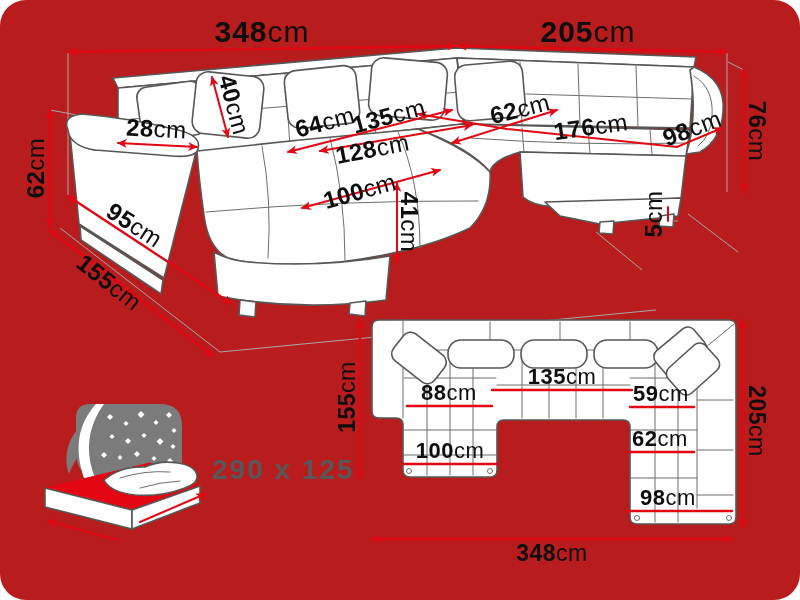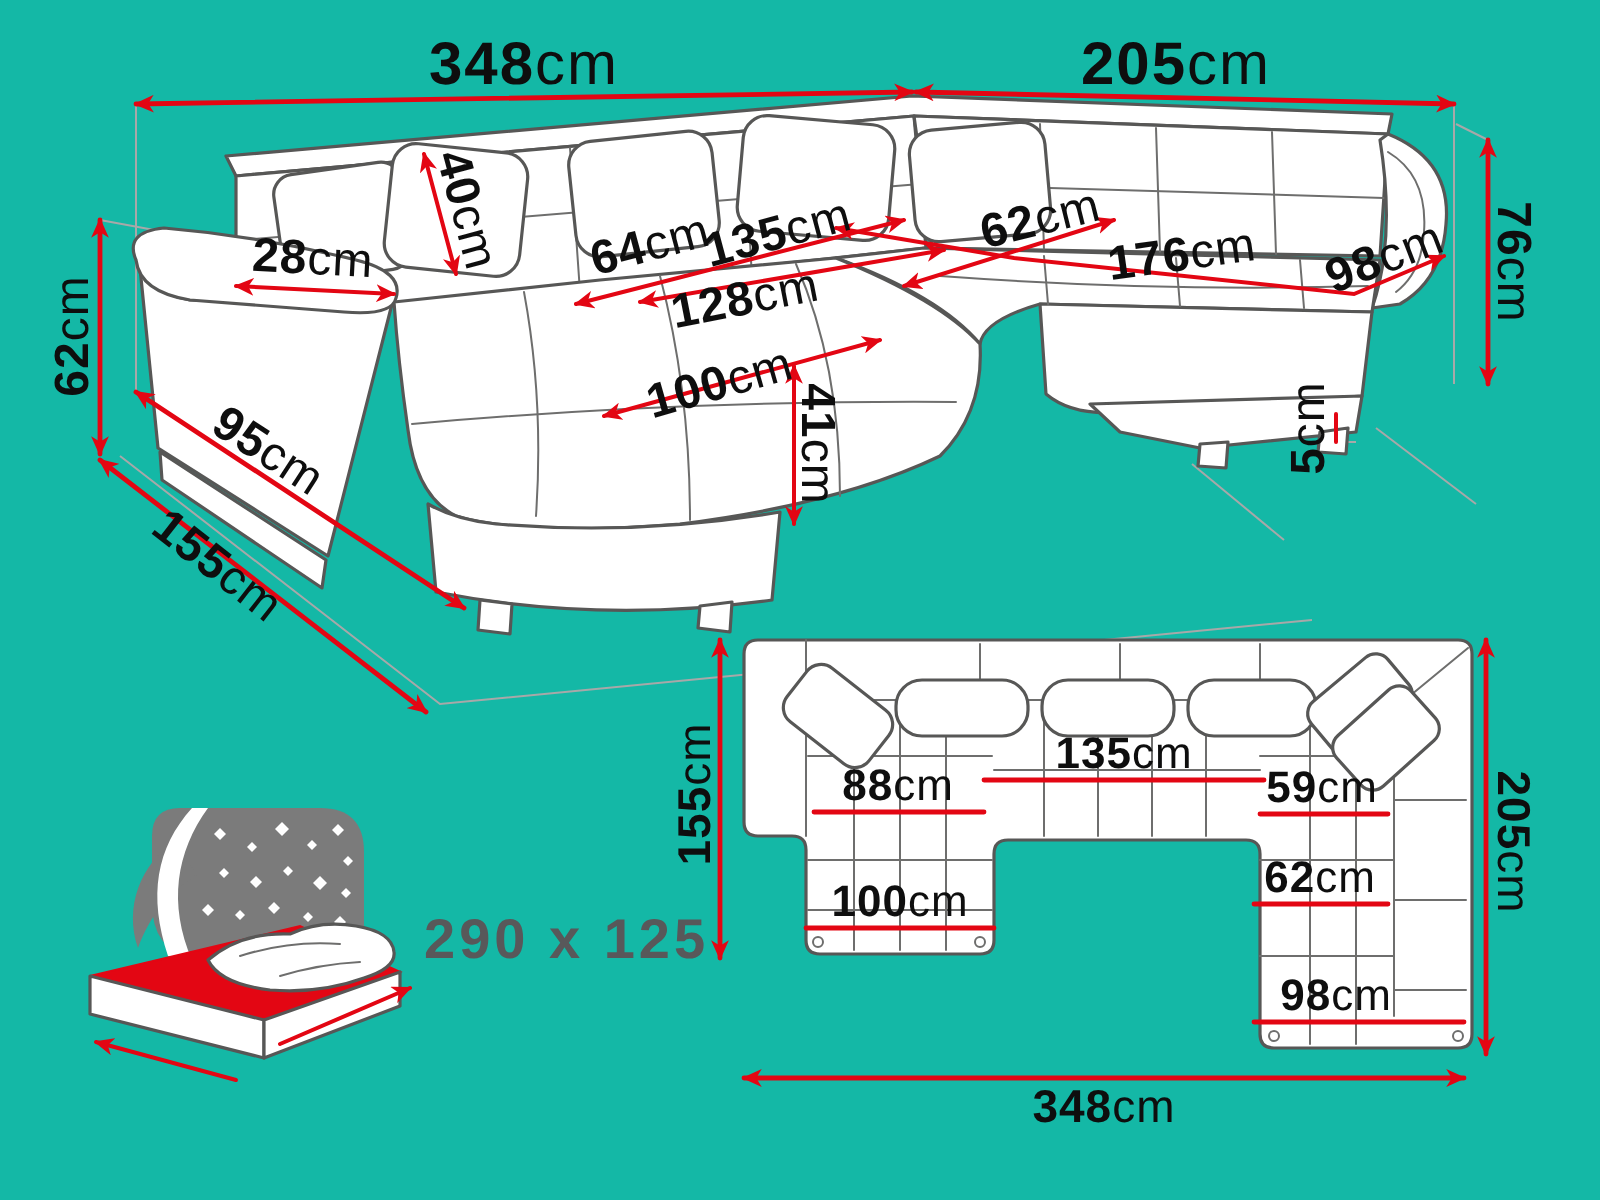--- a/index.html
+++ b/index.html
@@ -1,17 +1,17 @@
 <!DOCTYPE html>
 <html><head>
 <meta charset="utf-8">
 <style>
   html,body{margin:0;padding:0;background:#fff;}
-  .stage{position:relative;width:800px;height:600px;background:#14b8a6;overflow:hidden;
-         font-family:"Liberation Sans",sans-serif;}
+  .stage{position:relative;width:800px;height:600px;background:#b91c1c;overflow:hidden;
+         font-family:"Liberation Sans",sans-serif;border-radius:26px;}
   svg{display:block;}
   
   .ow{fill:#ffffff;stroke:#575756;stroke-width:1.6;stroke-linejoin:round;stroke-linecap:round;}
   .seam{fill:none;stroke:#6e6e6d;stroke-width:1;stroke-linecap:round;}
   .thin{fill:none;stroke:#a8a8a8;stroke-width:1;}
   
   .dim{fill:none;stroke:#e30613;stroke-width:2.4;stroke-linecap:round;stroke-linejoin:round;}
   .dimthin{fill:none;stroke:#e30613;stroke-width:2;stroke-linecap:round;}
   
   text{font-family:"Liberation Sans",sans-serif;fill:#0e0e0e;}

